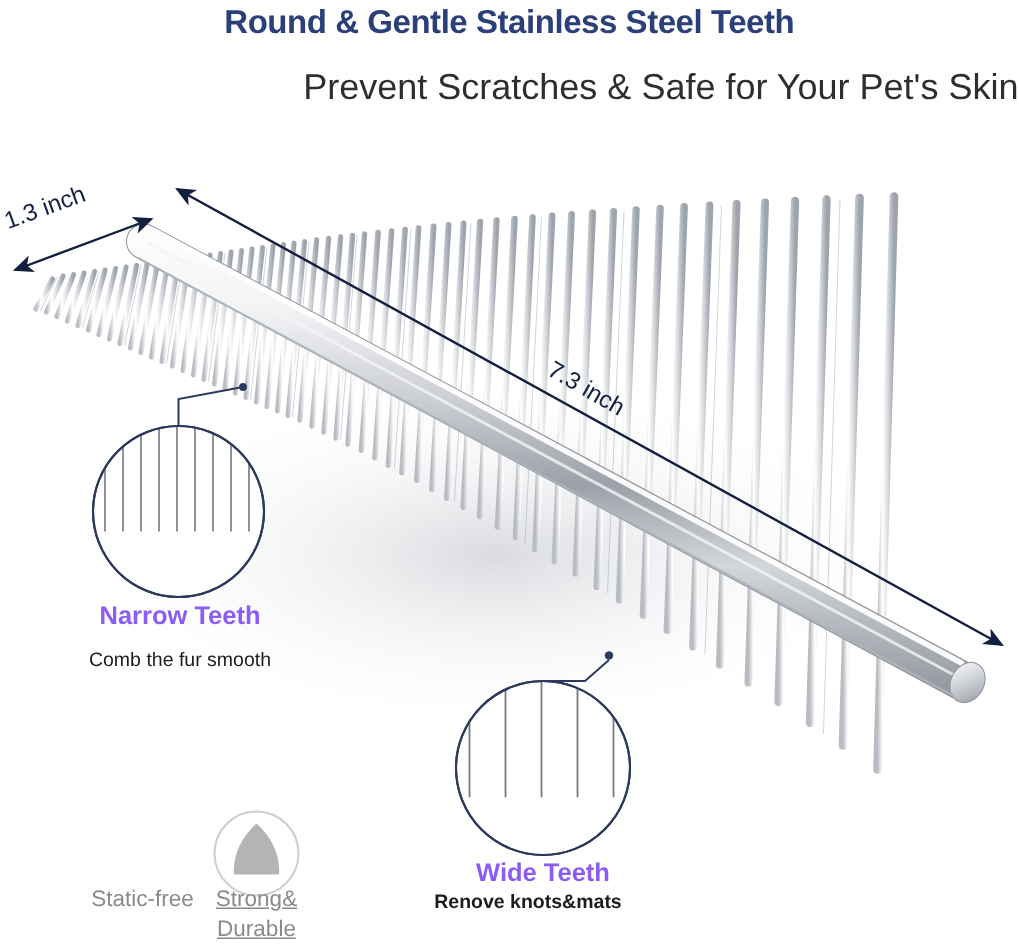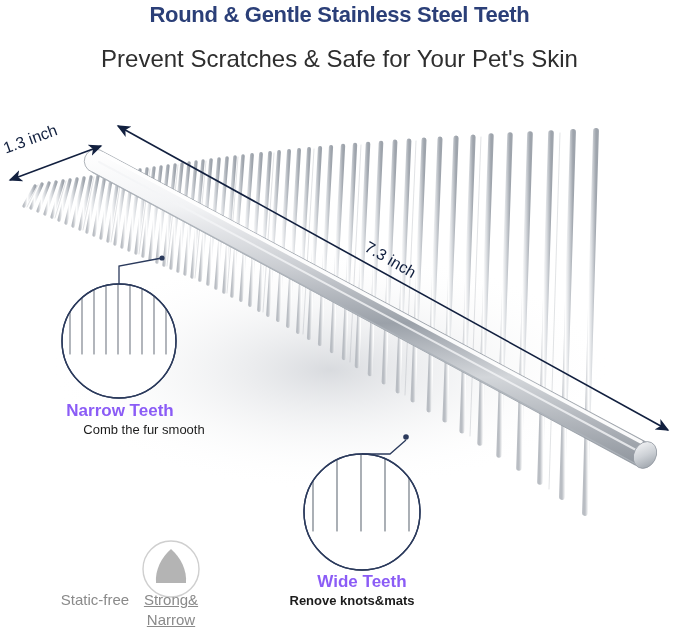--- a/index.html
+++ b/index.html
@@ -16,21 +16,21 @@
   .title{
     position:absolute;left:0;top:2px;width:679px;
     text-align:center;
     font-size:22px;font-weight:bold;
     letter-spacing:-0.3px;
     color:#2b3f78;
     white-space:nowrap;
   }
   .subtitle{
     position:absolute;left:0;top:45px;width:679px;
-    text-align:center;
+    text-align:right;
     font-size:24px;font-weight:normal;
     color:#2e2e2e;
     white-space:nowrap;
   }
 
   
   .dim{
     position:absolute;
     font-size:16px;
     color:#12203f;
@@ -43,21 +43,21 @@
   
   .callout-label{
     position:absolute;text-align:center;white-space:nowrap;
     font-size:17px;font-weight:bold;color:#8b5cf6;
   }
   .callout-sub{
     position:absolute;text-align:center;white-space:nowrap;
     font-size:13px;font-weight:normal;color:#1c1c1c;
   }
   #narrow-label{left:0px;top:401px;width:240px;}
-  #narrow-sub{left:0px;top:422px;width:240px;padding-left:24px;}
+  #narrow-sub{left:0px;top:432px;width:240px;}
   #wide-label{left:262px;top:572px;width:200px;}
   #wide-sub{left:252px;top:593px;width:200px;font-weight:bold;}
 
   
   .feat-text{
     position:absolute;text-align:center;
     font-size:15px;color:#8a8a8a;line-height:20px;
   }
   #feat-static{left:32px;top:590px;width:126px;}
   #feat-strong{left:130px;top:590px;width:82px;text-decoration:underline;}
@@ -280,16 +280,16 @@
 
   <div class="callout-label" id="narrow-label">Narrow Teeth</div>
   <div class="callout-sub" id="narrow-sub">Comb the fur smooth</div>
 
   <div class="callout-label" id="wide-label">Wide Teeth</div>
   <div class="callout-sub" id="wide-sub">Renove knots&amp;mats</div>
 
   <div class="feat-text" id="feat-static">Static-free</div>
   <div class="feat-text" id="feat-strong">
     <span>Strong&amp;</span><br>
-    <span>Narrow</span>
+    <span>Durable</span>
   </div>
 
 </div>
 
 </body></html>

